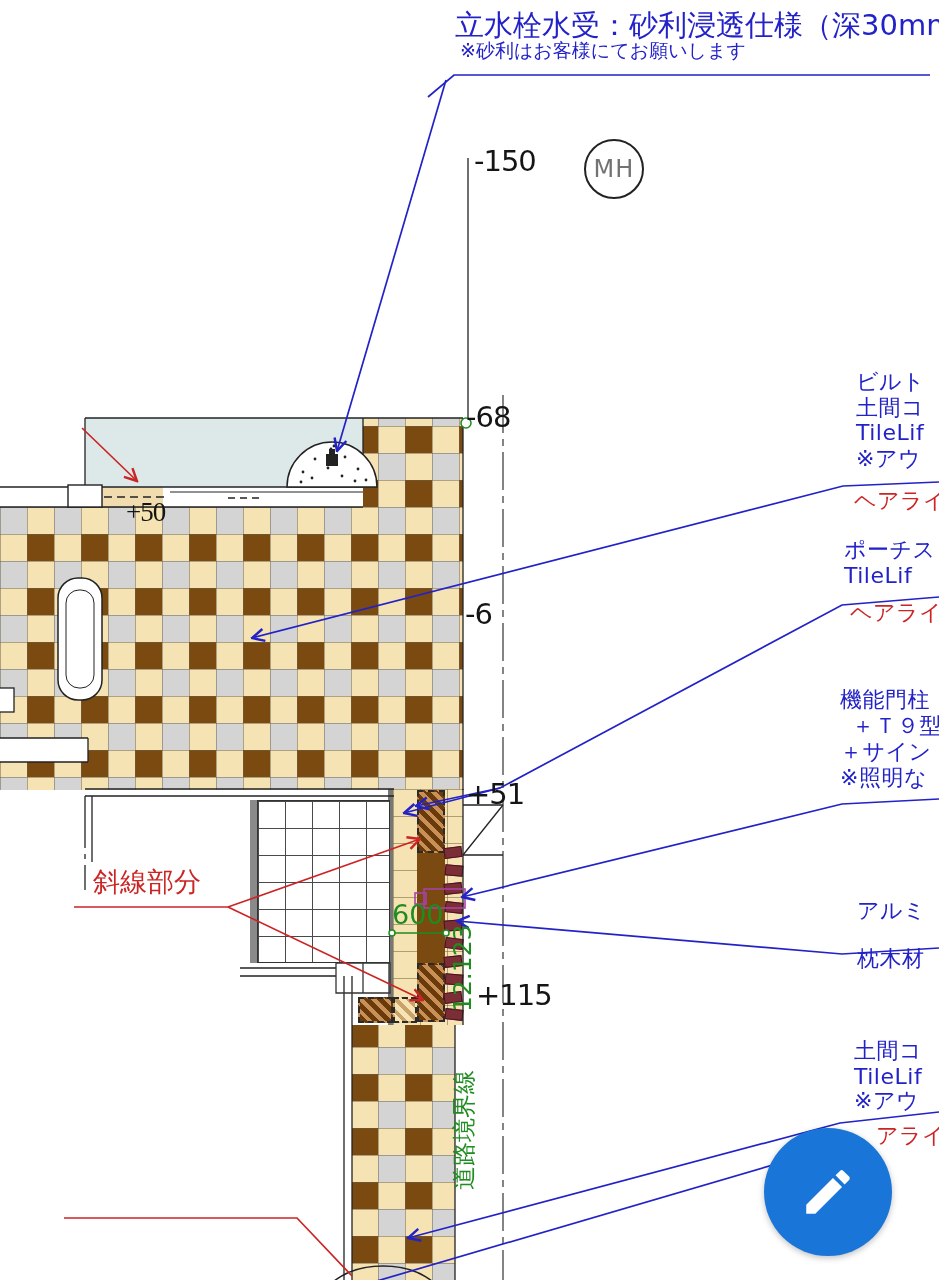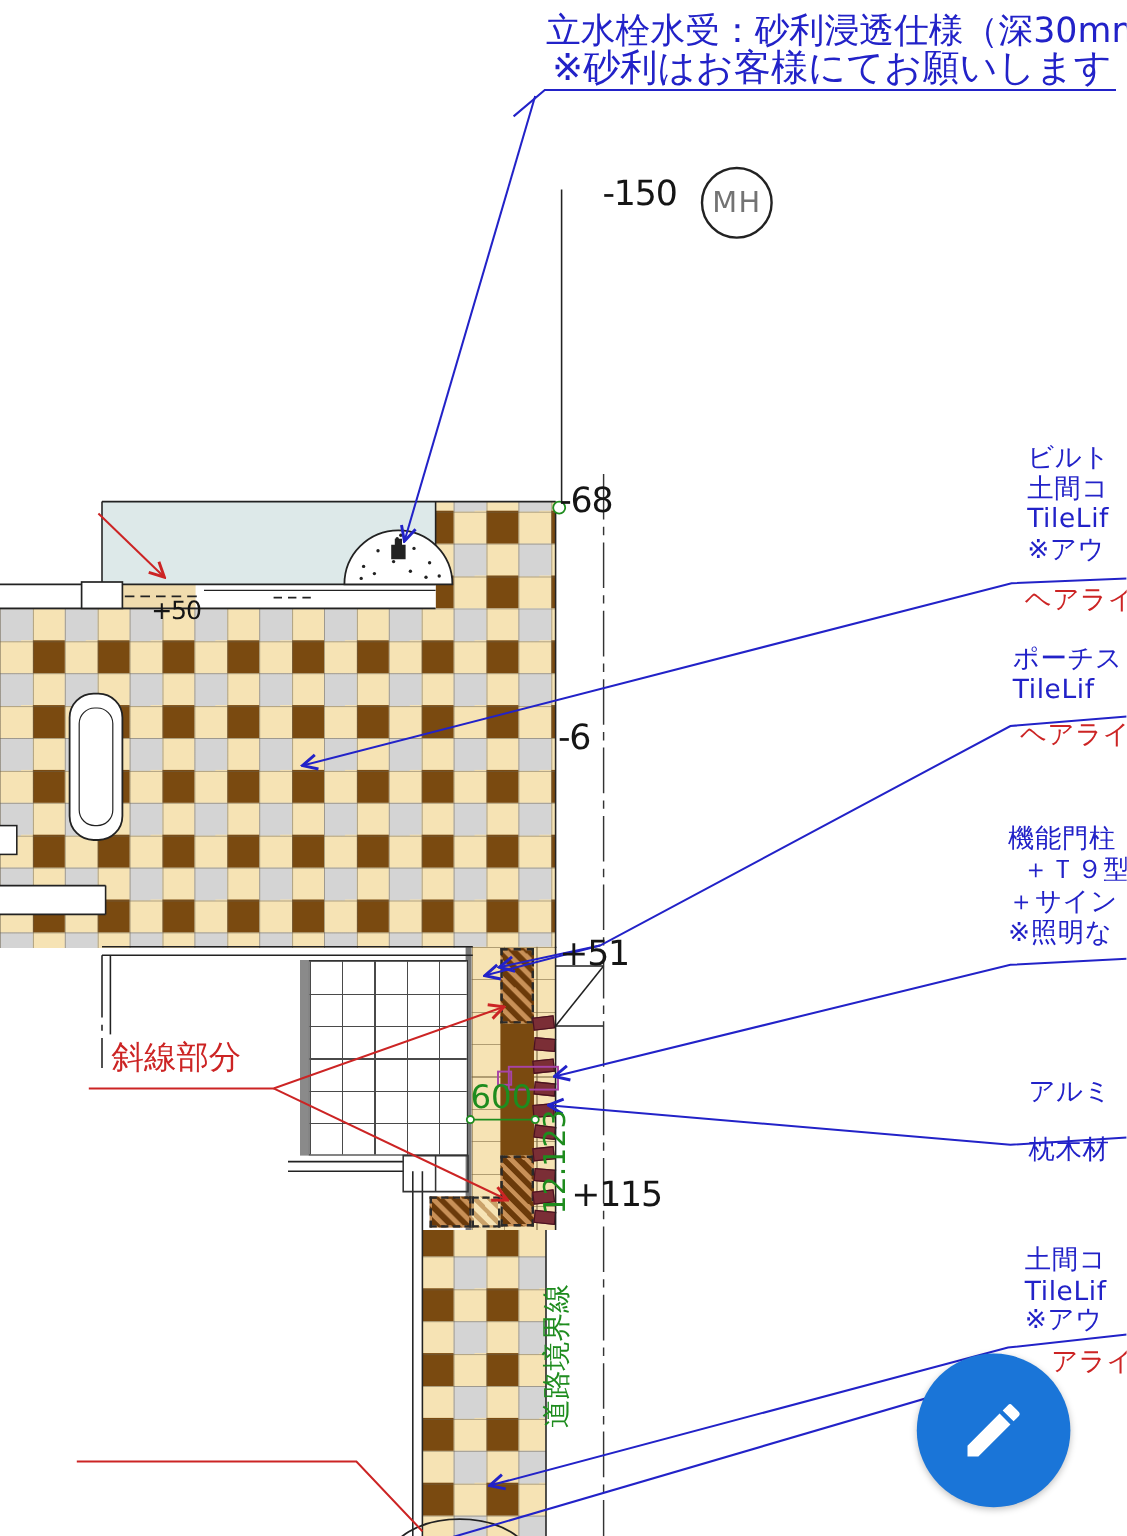--- a/index.html
+++ b/index.html
@@ -175,30 +175,30 @@
 
     <g stroke="#cc2424" stroke-width="1.7" fill="none">
       <path d="M82,428 L137,481" marker-end="url(#ar)"></path>
       <path d="M74,907 L228,907 L420,839" marker-end="url(#ar)"></path>
       <path d="M228,907 L423,1000" marker-end="url(#ar)"></path>
       <path d="M64,1218 L297,1218 L352,1276"></path>
     </g>
   </svg>
 
   <div class="txt blue" style="left:455px;top:10px;font-size:29px;">立水栓水受：砂利浸透仕様（深30mm）</div>
-  <div class="txt blue" style="left:460px;top:41px;font-size:31px;">※砂利はお客様にてお願いします</div>
+  <div class="txt blue" style="left:460px;top:41px;font-size:19px;">※砂利はお客様にてお願いします</div>
 
   <div id="mh">MH</div>
 
-  <div class="txt black lvl" style="left:502px;top:146px;">-150</div>
+  <div class="txt black lvl" style="left:474px;top:146px;">-150</div>
   <div class="txt black lvl" style="left:466px;top:402px;">-68</div>
   <div class="txt black lvl" style="left:465px;top:599px;">-6</div>
   <div class="txt black lvl" style="left:466px;top:779px;">+51</div>
   <div class="txt black lvl" style="left:476px;top:980px;">+115</div>
-  <div class="txt black" style="left:126px;top:498px;font-size:21px;letter-spacing:-1px;">+50</div>
+  <div class="txt black" style="left:126px;top:498px;font-size:27px;letter-spacing:-1px;font-family:Liberation Serif, serif;">+50</div>
 
   <div class="txt green" style="left:392px;top:901px;font-size:27px;">600</div>
   <div class="txt green rot" style="left:450px;top:1012px;width:115px;font-size:25px;">12.123</div>
   <div class="txt green rot" style="left:452px;top:1190px;width:135px;font-size:24px;">道路境界線</div>
 
   <div class="txt red" style="left:93px;top:868px;font-size:27px;text-align:center;">斜線部分</div>
 
   <div class="txt blue co" style="left:856px;top:370px;">ビルト</div>
   <div class="txt blue co" style="left:856px;top:396px;">土間コ</div>
   <div class="txt blue co" style="left:856px;top:421px;">TileLif</div>

